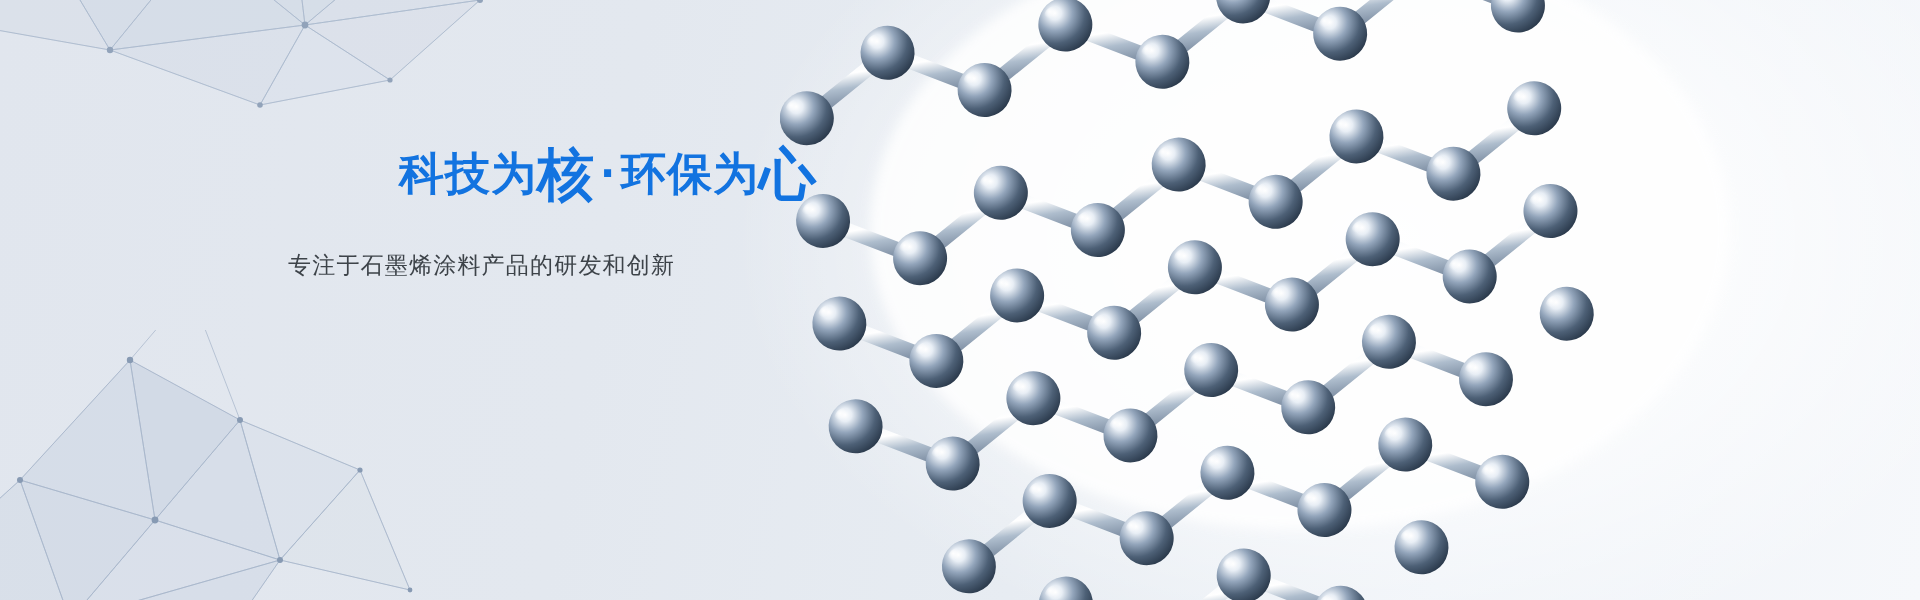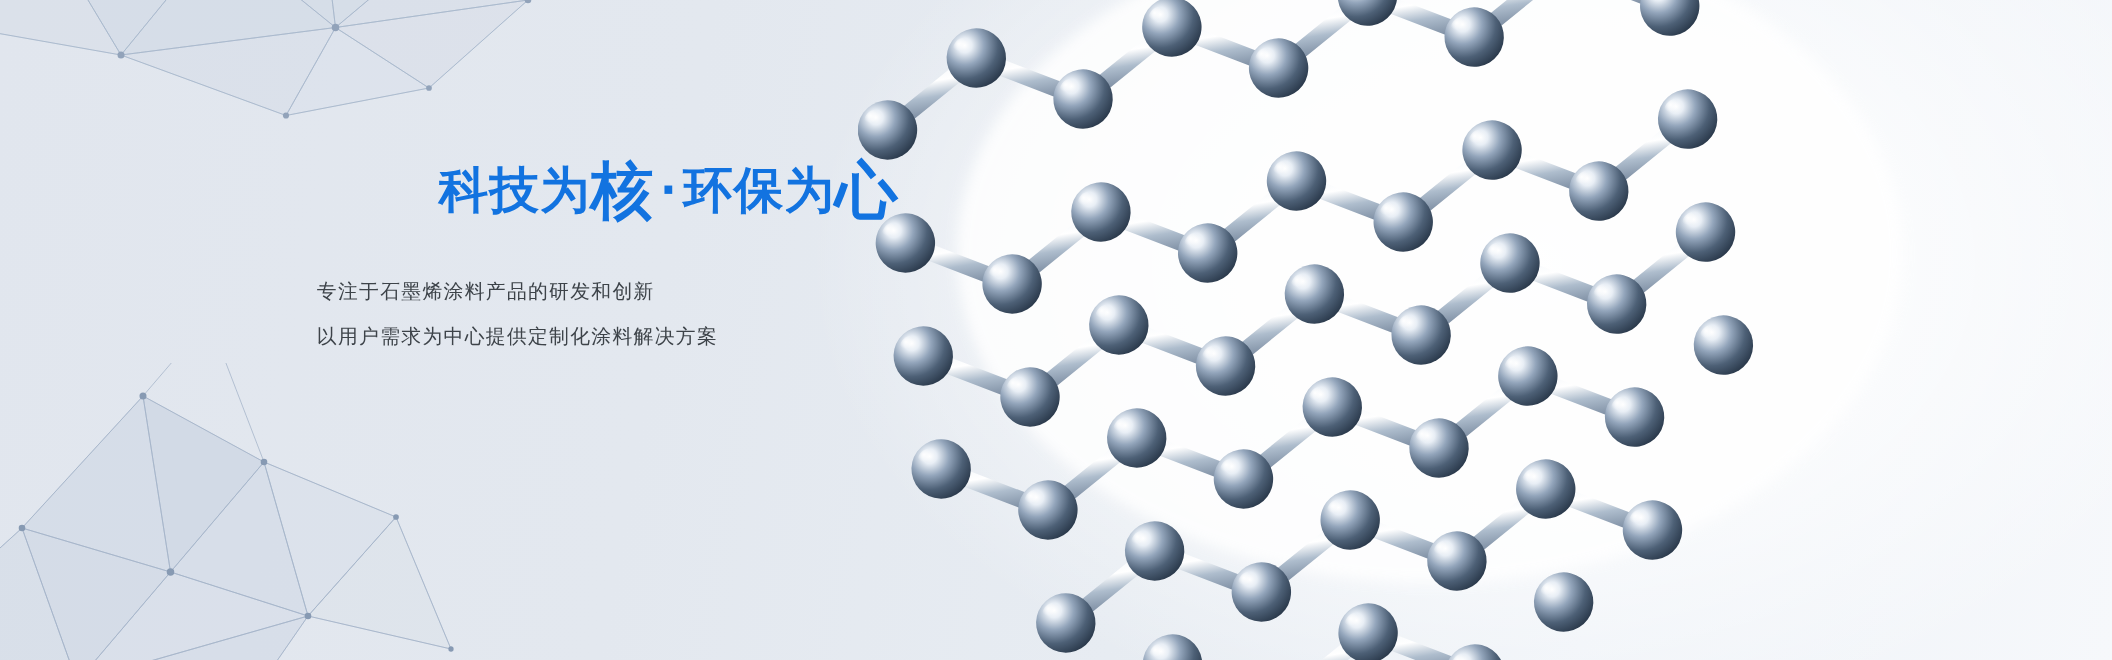--- a/index.html
+++ b/index.html
@@ -30,21 +30,21 @@
     white-space:nowrap;
     margin:0 0 0 0;
     font-family:"DejaVu Sans","Liberation Sans",sans-serif;
     text-align:center;
   }
   .headline .big{font-size:57px;line-height:1;vertical-align:-5px;}
   .headline .dot{font-size:40px;padding:0 5px;vertical-align:2px;}
   .sub{
     margin-top:42px;
     color:#3d4349;
-    font-size:18px;
+    font-size:23px;
     line-height:41px;
     letter-spacing:1.2px;
     white-space:nowrap;
     font-family:"DejaVu Sans","Liberation Sans",sans-serif;
   }
   .sub div{font-weight:400;}
 </style>
 </head>
 <body>
 
@@ -389,17 +389,16 @@
           <circle cx="501" cy="673" r="11" fill="url(#ballGlow)"></circle>
         </g>
       </g>
     </svg>
   </div>
 
   <div class="content">
     <h1 class="headline"><span>科技为</span><span class="big">核</span><span class="dot">·</span><span>环保为</span><span class="big">心</span></h1>
     <div class="sub">
       <div>专注于石墨烯涂料产品的研发和创新</div>
-      <div>以用户需求为中心提供定制化涂料解决方案</div>
     </div>
   </div>
 
 </div>
 
 </body></html>

